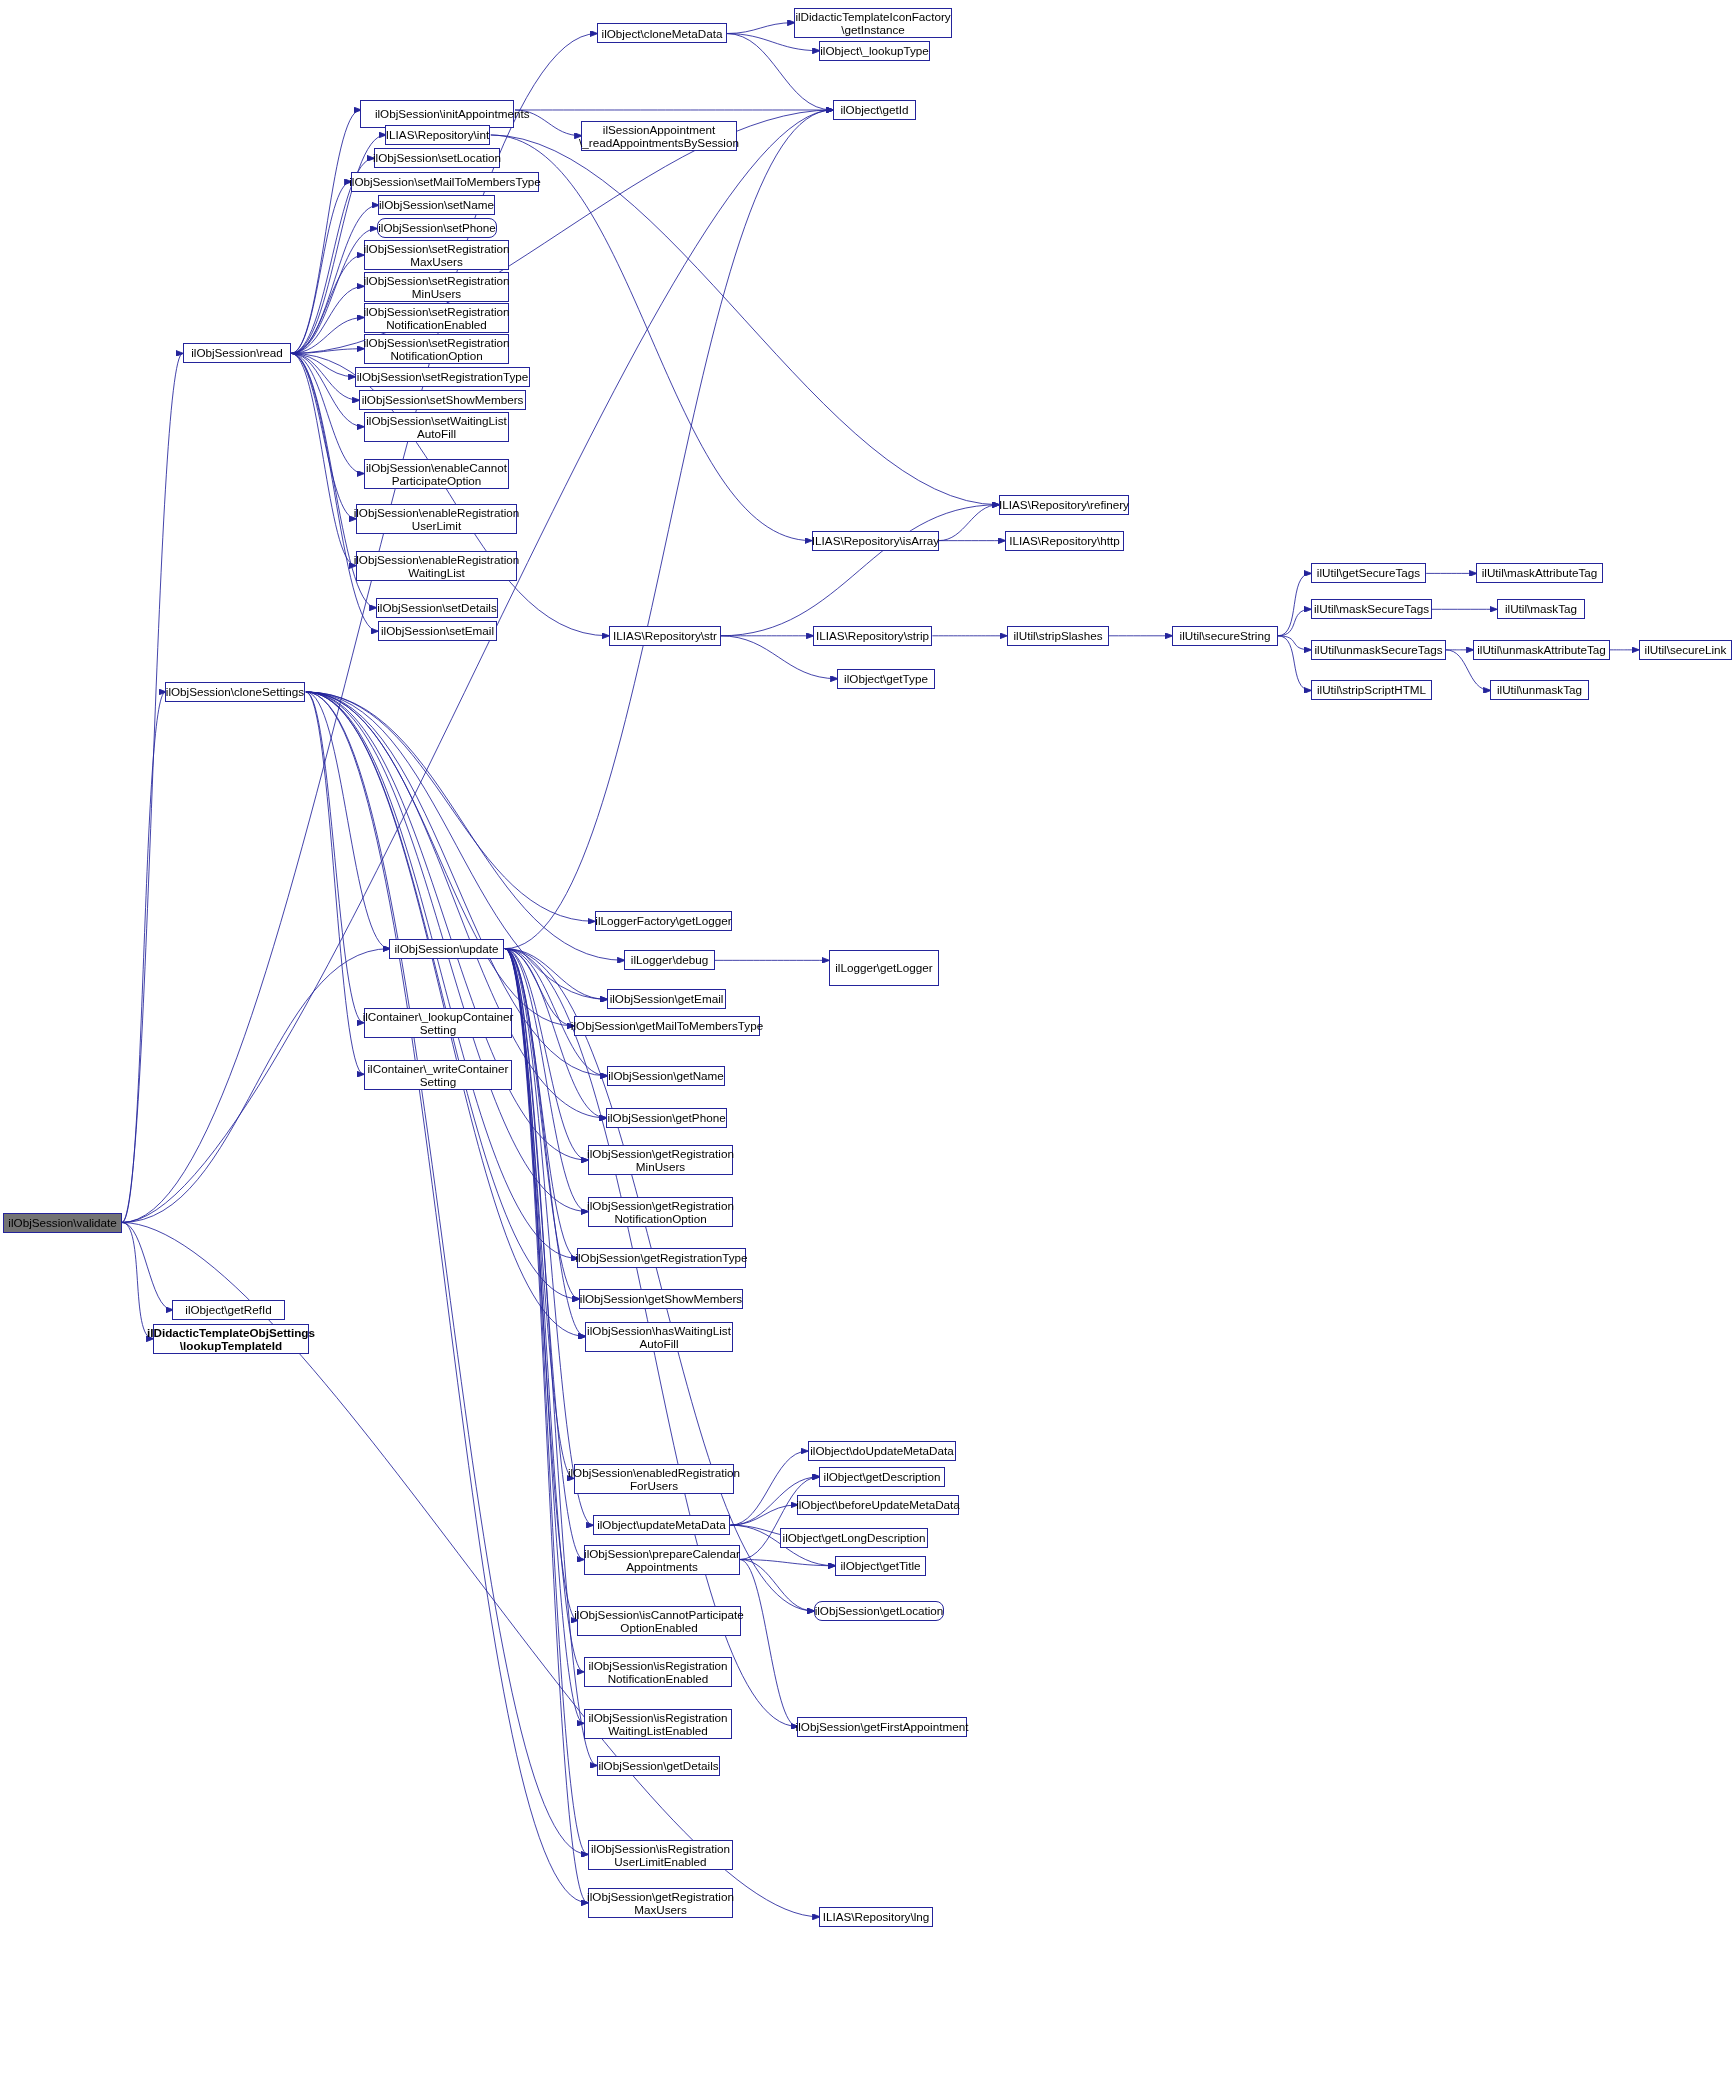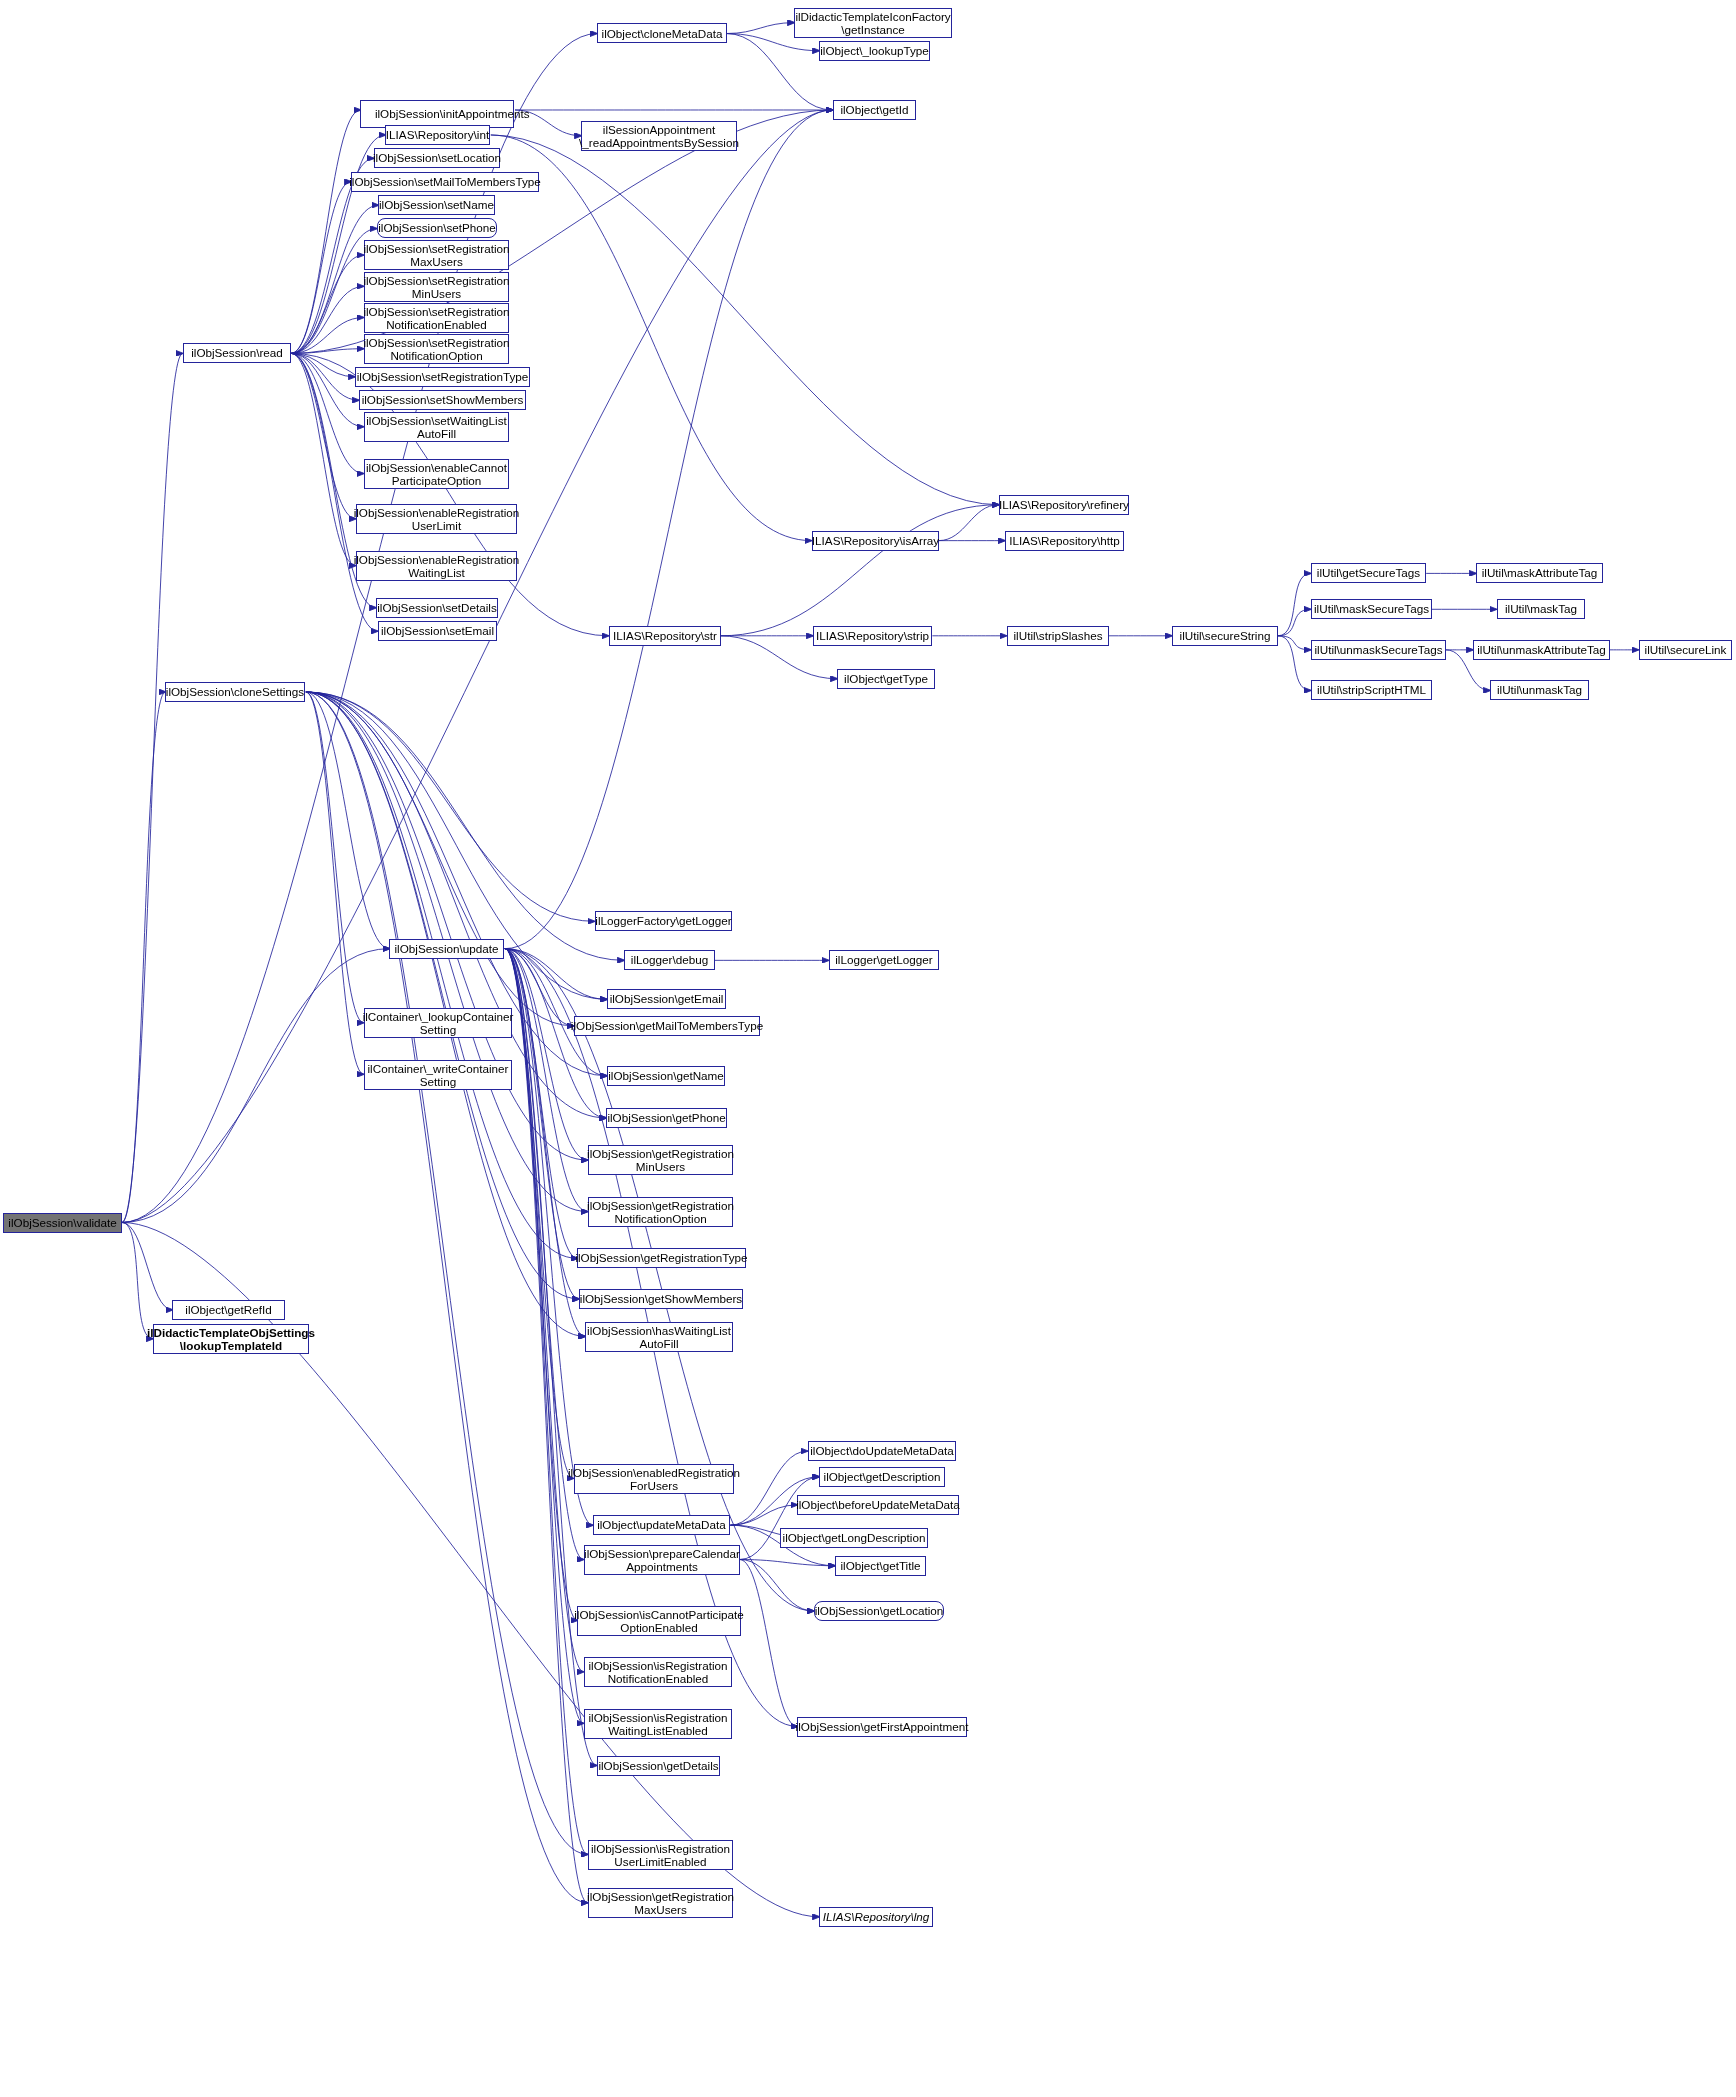--- a/index.html
+++ b/index.html
@@ -177,21 +177,21 @@
       <div class="node" style="left: 1311px; top: 640px; width: 135px; height: 20px;">ilUtil\unmaskSecureTags</div>
       <div class="node" style="left: 1311px; top: 680px; width: 121px; height: 20px;">ilUtil\stripScriptHTML</div>
       <div class="node" style="left: 1476px; top: 563px; width: 127px; height: 20px;">ilUtil\maskAttributeTag</div>
       <div class="node" style="left: 1497px; top: 599px; width: 88px; height: 20px;">ilUtil\maskTag</div>
       <div class="node" style="left: 1473px; top: 640px; width: 137px; height: 20px;">ilUtil\unmaskAttributeTag</div>
       <div class="node" style="left: 1490px; top: 680px; width: 99px; height: 20px;">ilUtil\unmaskTag</div>
       <div class="node" style="left: 1639px; top: 640px; width: 93px; height: 20px;">ilUtil\secureLink</div>
       <div class="node" style="left: 837px; top: 669px; width: 98px; height: 20px;">ilObject\getType</div>
       <div class="node" style="left: 595px; top: 911px; width: 137px; height: 20px;">ilLoggerFactory\getLogger</div>
       <div class="node" style="left: 624px; top: 950px; width: 91px; height: 20px;">ilLogger\debug</div>
-      <div class="node" style="left: 829px; top: 950px; width: 110px; height: 20px;">ilLogger\getLogger</div>
+      <div class="node" style="left: 829px; top: 950px; width: 110px; height: 36px;">ilLogger\getLogger</div>
       <div class="node" style="left: 607px; top: 989px; width: 119px; height: 20px;">ilObjSession\getEmail</div>
       <div class="node" style="left: 574px; top: 1016px; width: 186px; height: 20px;">ilObjSession\getMailToMembersType</div>
       <div class="node" style="left: 607px; top: 1066px; width: 118px; height: 20px;">ilObjSession\getName</div>
       <div class="node" style="left: 606px; top: 1108px; width: 121px; height: 20px;">ilObjSession\getPhone</div>
       <div class="node" style="left: 588px; top: 1145px; width: 145px; height: 30px;">ilObjSession\getRegistration
 MinUsers</div>
       <div class="node" style="left: 588px; top: 1197px; width: 145px; height: 30px;">ilObjSession\getRegistration
 NotificationOption</div>
       <div class="node" style="left: 577px; top: 1248px; width: 169px; height: 20px;">ilObjSession\getRegistrationType</div>
       <div class="node" style="left: 579px; top: 1289px; width: 164px; height: 20px;">ilObjSession\getShowMembers</div>
@@ -217,16 +217,16 @@
 UserLimitEnabled</div>
       <div class="node" style="left: 588px; top: 1888px; width: 145px; height: 30px;">ilObjSession\getRegistration
 MaxUsers</div>
       <div class="node" style="left: 808px; top: 1441px; width: 148px; height: 20px;">ilObject\doUpdateMetaData</div>
       <div class="node" style="left: 819px; top: 1467px; width: 126px; height: 20px;">ilObject\getDescription</div>
       <div class="node" style="left: 797px; top: 1495px; width: 162px; height: 20px;">ilObject\beforeUpdateMetaData</div>
       <div class="node" style="left: 780px; top: 1528px; width: 148px; height: 20px;">ilObject\getLongDescription</div>
       <div class="node" style="left: 835px; top: 1556px; width: 91px; height: 20px;">ilObject\getTitle</div>
       <div class="node" style="left: 814px; top: 1601px; width: 130px; height: 20px; border-radius: 8px;">ilObjSession\getLocation</div>
       <div class="node" style="left: 797px; top: 1717px; width: 170px; height: 20px;">ilObjSession\getFirstAppointment</div>
-      <div class="node" style="left: 819px; top: 1907px; width: 114px; height: 20px; font-style: italic;">ILIAS\Repository\lng</div>
+      <div class="node" style="left: 819px; top: 1907px; width: 114px; height: 20px;">ILIAS\Repository\lng</div>
     </div>
 </div>
 
 
 </body></html>

